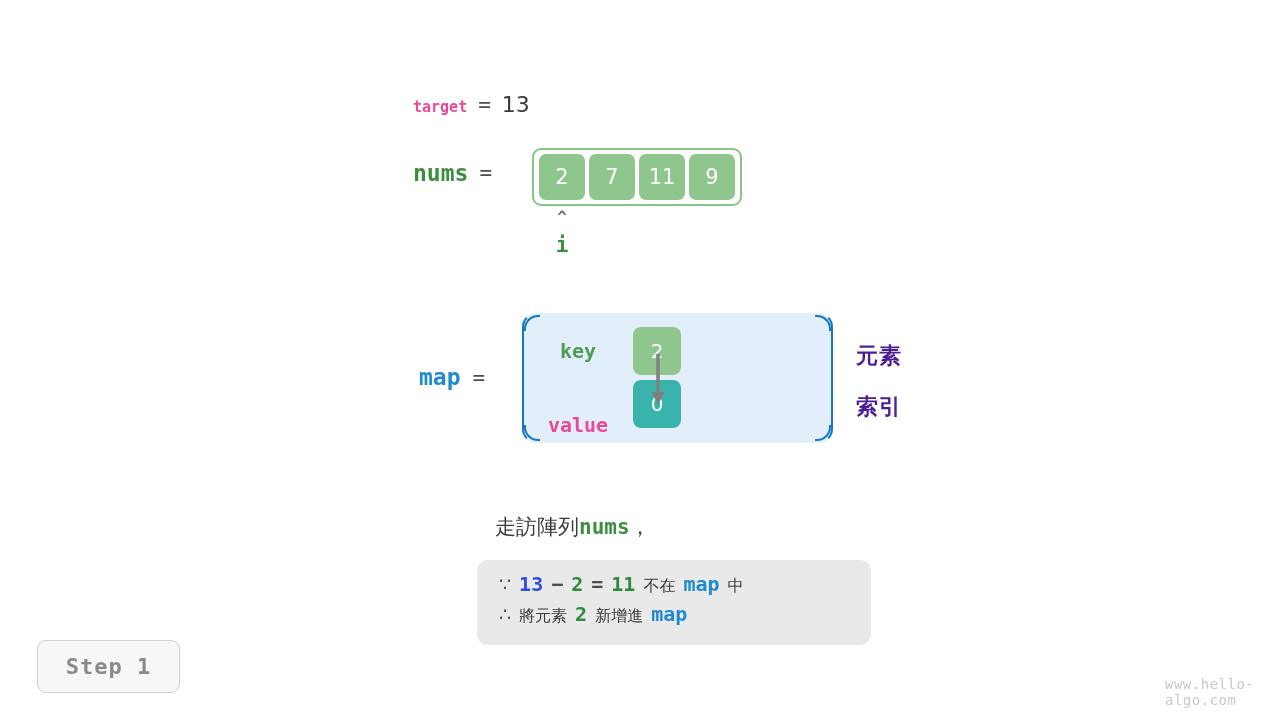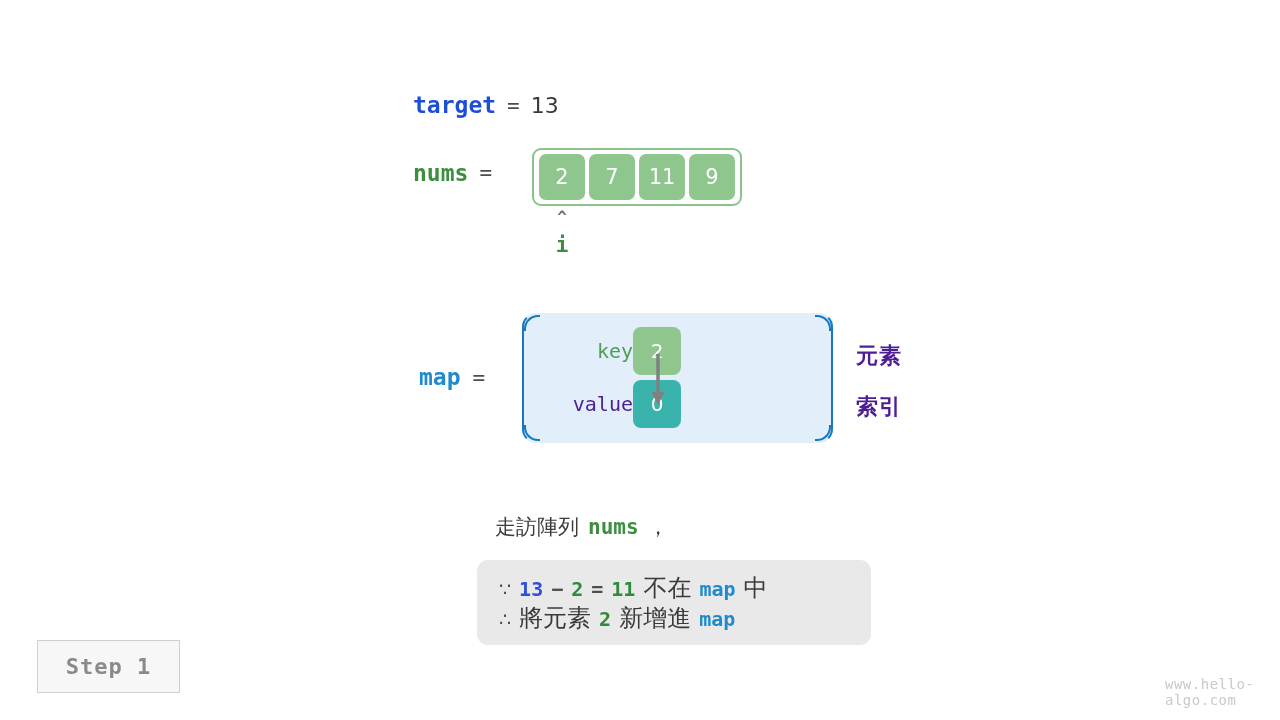--- a/index.html
+++ b/index.html
@@ -29,22 +29,22 @@
   
   #target-row {
     left: 413px;
     top: 92px;
     display: flex;
     align-items: baseline;
     gap: 11px;
     white-space: nowrap;
   }
   #target-row .var-name {
-    font-size: 23px;
-    color: #1d4ed8;
+    font-size: 15px;
+    color: #ec4899;
   }
   #target-row .eq {
     font-size: 21px;
     color: #4d4d4d;
     font-family: "DejaVu Sans Mono", monospace;
   }
   #target-row .val {
     font-size: 22px;
     color: #3a3a3a;
     font-family: "DejaVu Sans", sans-serif;
@@ -199,35 +199,35 @@
   .map-box .bracket.right::after {
     bottom: 0; right: 0;
     border-bottom-width: 2.5px;
     border-right-width: 2.5px;
     border-bottom-right-radius: 14px;
   }
 
   .map-row-label {
     position: absolute;
     font-family: "DejaVu Sans Mono", monospace;
-    font-weight: normal;
-    font-size: 20px;
-    text-align: right;
+    font-weight: bold;
+    font-size: 20px;
+    text-align: center;
   }
   #map-key-label {
     left: 523px;
     top: 339px;
     width: 110px;
     color: #4f9c53;
   }
   #map-value-label {
     left: 523px;
-    top: 392px;
+    top: 413px;
     width: 110px;
-    color: #4c1d95;
+    color: #ec4899;
   }
 
   .map-cell {
     position: absolute;
     left: 633px;
     width: 48px;
     height: 48px;
     border-radius: 8px;
     display: flex;
     align-items: center;
@@ -272,21 +272,20 @@
 
   
   #caption-line {
     left: 495px;
     top: 513px;
     font-size: 21px;
     color: #3a3a3a;
     white-space: nowrap;
     display: flex;
     align-items: baseline;
-    gap: 9px;
   }
   #caption-line .code-green {
     color: #3e8e41;
     font-family: "DejaVu Sans Mono", monospace;
     font-weight: bold;
     font-size: 21px;
   }
   #caption-line .comma {
     color: #3a3a3a;
     font-size: 21px;
@@ -310,21 +309,21 @@
     height: 30px;
     gap: 8px;
   }
   .note-line .sym {
     color: #4d4d4d;
     font-size: 19px;
     font-family: "DejaVu Sans", sans-serif;
   }
   .note-line .t-plain {
     color: #3a3a3a;
-    font-size: 24px;
+    font-size: 16px;
   }
   .note-line .t-blue {
     color: #2b4de0;
     font-family: "DejaVu Sans Mono", monospace;
     font-weight: bold;
     font-size: 20px;
   }
   .note-line .t-green {
     color: #2f8a3c;
     font-family: "DejaVu Sans Mono", monospace;
@@ -346,21 +345,21 @@
 
   
   #step-badge {
     left: 37px;
     top: 640px;
     width: 143px;
     height: 53px;
     box-sizing: border-box;
     background: #f7f7f7;
     border: 1px solid #cfcfcf;
-    border-radius: 0;
+    border-radius: 9px;
     display: flex;
     align-items: center;
     justify-content: center;
     color: #8a8a8a;
     font-family: "DejaVu Sans Mono", monospace;
     font-weight: bold;
     font-size: 22px;
     letter-spacing: 1px;
   }
 

